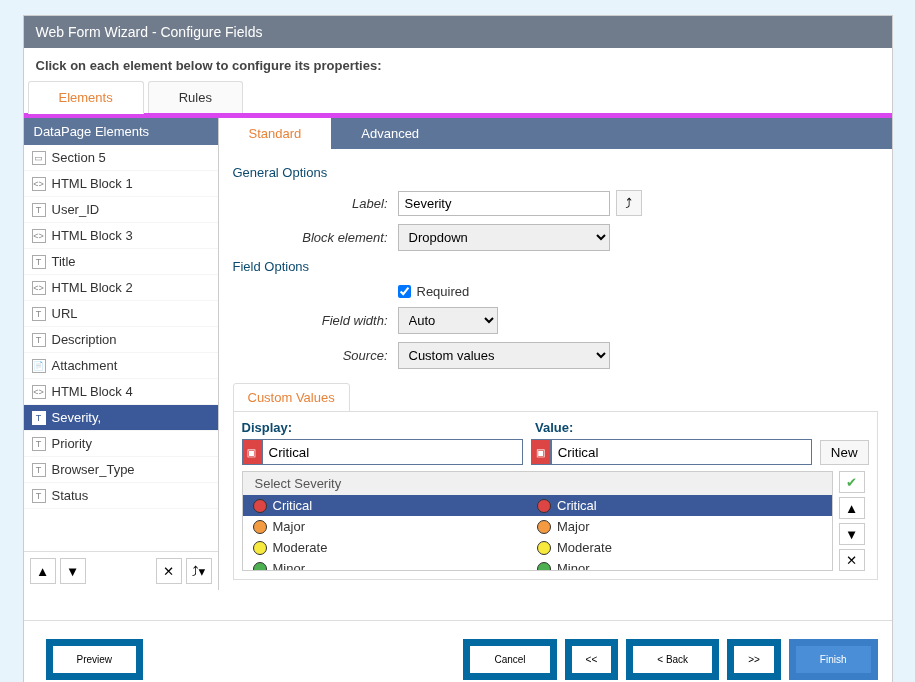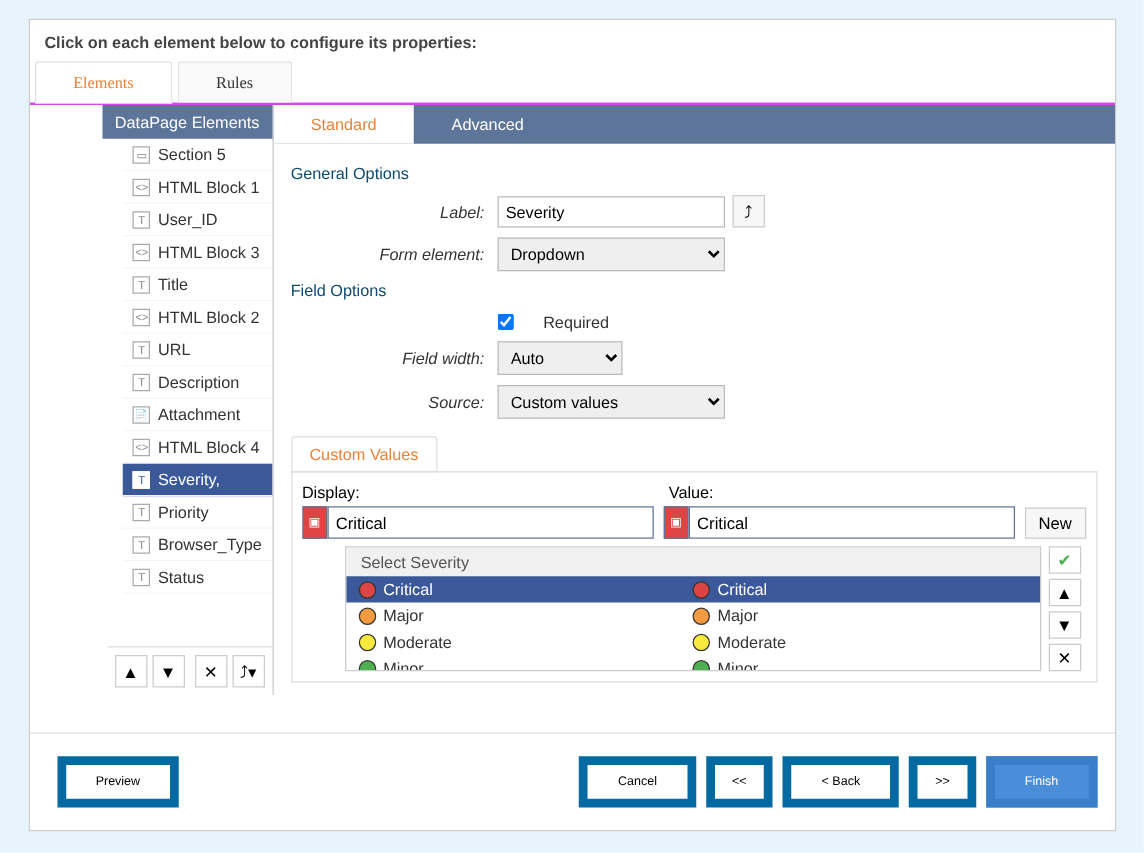--- a/index.html
+++ b/index.html
@@ -1,76 +1,77 @@
 <!DOCTYPE html>
 <html><head>
 <meta charset="utf-8">
 <style>
 * { box-sizing: border-box; margin: 0; padding: 0; }
 body { font-family: Arial, sans-serif; font-size: 13px; background: #e8f4fb; padding: 15px; color: #333; }
 .window { background: #fff; border: 1px solid #ccc; width: 870px; margin: 0 auto; }
 .titlebar { background: #707b8b; color: #fff; padding: 8px 12px; font-size: 14px; }
 .instruction { padding: 10px 12px 8px; font-weight: bold; color: #444; }
-.main-tabs { display: flex; border-bottom: 2px solid #d946ef; padding: 0 4px; font-family: Liberation Serif, serif; }
+.main-tabs { display: flex; border-bottom: 5px solid #d946ef; padding: 0 4px; }
 .main-tab { padding: 8px 30px; border: 1px solid #ddd; border-bottom: none; background: #fafafa; cursor: pointer; margin-right: 4px; border-radius: 3px 3px 0 0; }
 .main-tab.active { background: #fff; color: #e8833a; border-bottom: 1px solid #fff; margin-bottom: -1px; }
 .content { display: flex; min-height: 400px; }
-.sidebar { width: 195px; border-right: 1px solid #ccc; display: flex; flex-direction: column; align-items: flex-end; }
+.sidebar { width: 195px; border-right: 1px solid #ccc; display: flex; flex-direction: column; }
 .sidebar-header { background: #5d7599; color: #fff; padding: 6px 10px; font-size: 13px; }
 .element-list { flex: 1; overflow-y: auto; position: relative; }
 .element-list::-webkit-scrollbar { width: 14px; }
 .element-list::-webkit-scrollbar-track { background: #eee; }
 .element-list::-webkit-scrollbar-thumb { background: #bbb; }
 .element-item { padding: 5px 8px; cursor: pointer; display: flex; align-items: center; gap: 6px; border-bottom: 1px solid #f5f5f5; }
 .element-item.selected { background: #3b5998; color: #fff; }
 .el-icon { width: 14px; height: 14px; display: inline-flex; align-items: center; justify-content: center; border: 1px solid #aaa; font-size: 9px; color: #888; background:#fff; }
 .element-item.selected .el-icon { border-color:#fff; color:#3b5998; }
 .sidebar-toolbar { padding: 6px; display: flex; gap: 4px; border-top: 1px solid #ddd; }
 .toolbtn { width: 26px; height: 26px; border: 1px solid #ccc; background: #fff; cursor: pointer; display:flex;align-items:center;justify-content:center; }
 .right { flex: 1; display: flex; flex-direction: column; }
 .right-tabs { display: flex; background: #5d7599; align-items: flex-end; }
 .right-tab { padding: 8px 30px; color: #fff; cursor: pointer; }
 .right-tab.active { background: #fff; color: #e8833a; }
 .config { padding: 10px 14px; }
 .section-label { color: #0c4a6e; font-size: 13px; margin: 6px 0 10px; }
 .form-row { display: flex; align-items: center; margin-bottom: 8px; }
 .form-row label { width: 165px; text-align: right; padding-right: 10px; font-style: italic; }
 .form-row input[type=text], .form-row select { border: 1px solid #bbb; padding: 4px 6px; font-size: 13px; }
-.wide { width: 182px; }
+.wide { width: 212px; }
 .mini { width: 100px; }
 .iconbtn { width: 26px; height: 26px; border:1px solid #ccc; background:#f7f7f7; margin-left:6px; cursor:pointer; display:inline-flex;align-items:center;justify-content:center;}
 .cv-tab { display:inline-block; padding: 6px 14px; border: 1px solid #ddd; color:#e8833a; border-radius:3px 3px 0 0; margin-top:6px; }
 .cv-area { border: 1px solid #ddd; margin-top:-1px; padding: 8px; }
 .cv-headers { display:flex; }
-.cv-headers > div { flex:1; font-weight:normal; color:#000000; padding-bottom:4px; }
+.cv-headers > div { flex:1; font-weight:bold; color:#0c4a6e; padding-bottom:4px; }
 .cv-inputs { display:flex; gap:8px; align-items:center; }
 .cv-inputs .holder { flex:1; display:flex; }
 .cv-inputs input { flex:1; border:1px solid #5d7599; padding:4px 6px; }
 .cv-inputs .prefix { width:20px; height:26px; background:#d44; border:1px solid #5d7599; display:flex;align-items:center;justify-content:center;color:#fff;font-size:10px;}
 .newbtn { padding:4px 10px; border:1px solid #ccc; background:#f7f7f7; cursor:pointer; }
 .cv-list { margin-top: 6px; display:flex; }
-.cv-rows { flex:1; border:1px solid #ccc; max-height:100px; overflow:hidden;margin-left:34px; }
+.cv-rows { flex:1; border:1px solid #ccc; max-height:100px; overflow:hidden; }
 .cv-controls { width: 30px; display:flex; flex-direction:column; gap:4px; margin-left:6px;}
 .cv-controls .toolbtn { width: 26px; height: 22px; }
 .cv-rowhead { background:#f0f0f0; padding:4px 12px; color:#555; }
 .cv-row { display:flex; padding:3px 10px; align-items:center; }
 .cv-row.sel { background:#3b5998; color:#fff; }
 .cv-row > div { flex:1; display:flex; align-items:center; gap:6px; }
 .dot { width:14px; height:14px; border-radius:50%; border:1px solid #333; display:inline-block; }
 .dot.red { background:#d44; } .dot.orange{background:#f49b42;} .dot.yellow{background:#f7e93e;} .dot.green{background:#4caf50;}
 .footer { padding: 18px 14px; border-top:1px solid #ddd; display:flex; align-items:center; margin-top:30px; }
 .footer .spacer { flex:1; }
 .fbtn { padding: 8px 24px; border:7px solid #0369a1; background:#fff; cursor:pointer; margin-left:8px; font-size:10px; }
 .fbtn.small { padding:8px 14px;}
 .fbtn.primary { background:#4a8ed8; color:#fff; border-color:#3a7ec8;}
 </style>
 </head>
 <body>
 
 <div class="window">
+  <div class="titlebar">Web Form Wizard - Configure Fields</div>
   <div class="instruction">Click on each element below to configure its properties:</div>
 
   <div class="main-tabs">
     <div class="main-tab active">Elements</div>
     <div class="main-tab">Rules</div>
   </div>
 
   <div class="content">
     <div class="sidebar">
       <div class="sidebar-header">DataPage Elements</div>
@@ -148,29 +149,29 @@
         <div class="right-tab">Advanced</div>
       </div>
       <div class="config">
         <div class="section-label">General Options</div>
         <div class="form-row">
           <label>Label:</label>
           <input type="text" class="wide" value="Severity" style="">
           <button class="iconbtn">⤴</button>
         </div>
         <div class="form-row">
-          <label>Form element:</label>
+          <label>Block element:</label>
           <select class="wide"><option>Dropdown</option></select>
         </div>
 
         <div class="section-label">Field Options</div>
         <div class="form-row">
           <label></label>
           <input type="checkbox" checked="" style="">
-          <span style="margin-left:24px">Required</span>
+          <span style="margin-left:6px">Required</span>
         </div>
         <div class="form-row">
           <label>Field width:</label>
           <select class="mini"><option>Auto</option></select>
         </div>
         <div class="form-row">
           <label>Source:</label>
           <select class="wide"><option>Custom values</option></select>
         </div>
 

